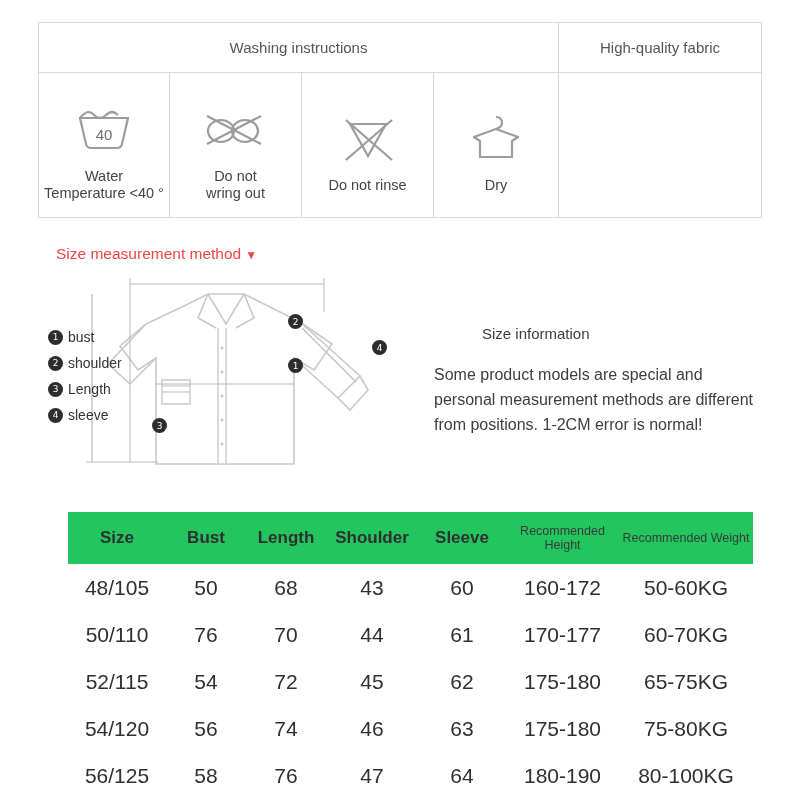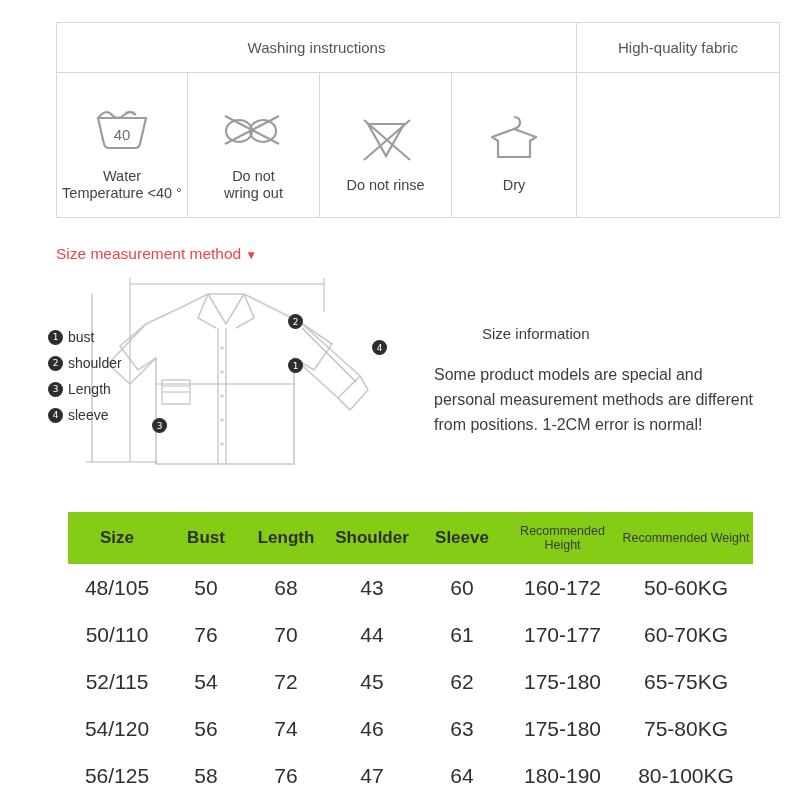--- a/index.html
+++ b/index.html
@@ -13,21 +13,20 @@
   }
   .page { position: relative; width: 799px; height: 800px; }
 
   
   .care-table {
     position: absolute;
     left: 38px; top: 22px;
     width: 723px;
     border-collapse: collapse;
     table-layout: fixed;
-    margin-left: 18px;
   }
   .care-table td {
     border: 1px solid #d8d8d8;
     text-align: center;
     vertical-align: middle;
     color: #555;
   }
   .care-head {
     height: 50px;
     font-size: 15px;
@@ -130,21 +129,21 @@
     font-weight: normal;
     color: #3a3a3a;
   }
   .size-table td {
     height: 47px;
     font-size: 21px;
     text-align: center;
     vertical-align: middle;
     color: #2f2f2f;
   }
-  .size-table tr.header-row { background: #84cc16; }
+  .size-table tr.header-row { background: #22c55e; }
 </style>
 </head>
 <body>
 
 <div class="page">
 
   <table class="care-table">
     <colgroup>
       <col style="width:131px">
         <col style="width:132px">

